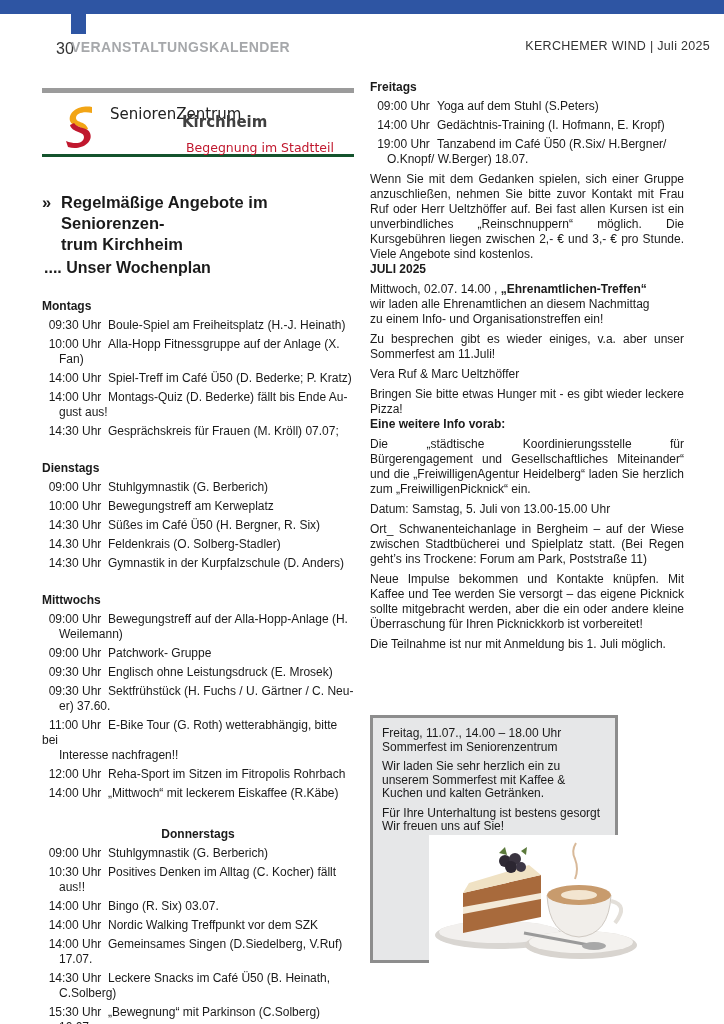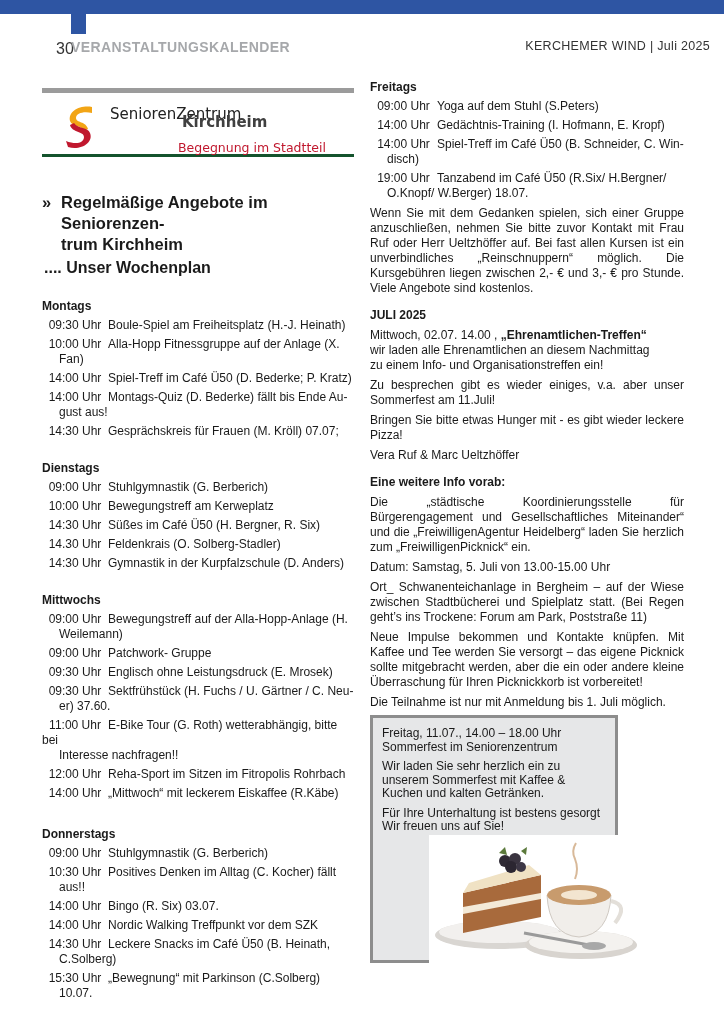--- a/index.html
+++ b/index.html
@@ -13,40 +13,40 @@
   .section-title { position: absolute; left: 71px; top: 39px; font-size: 14px; font-weight: bold; color: #a6a8ab; letter-spacing: 0.4px; }
   .pub-info { position: absolute; right: 14px; top: 39px; font-size: 12.5px; color: #333; letter-spacing: 0.3px; }
 
   
   .col-left { position: absolute; left: 42px; top: 88px; width: 312px; }
   .logo-rule { height: 5px; background: #9b9b9b; width: 312px; }
   .logo-box { position: relative; height: 64px; width: 312px; border-bottom: 3px solid #14532d; }
   .logo-mark { position: absolute; left: 20px; top: 10px; width: 36px; height: 48px; }
   .logo-line1 { position: absolute; left: 68px; top: 12px; font-family: "DejaVu Sans", sans-serif; font-size: 15px; color: #222; }
   .logo-line2 { position: absolute; left: 140px; top: 20px; font-family: "DejaVu Sans", sans-serif; font-size: 15px; font-weight: bold; color: #404040; }
-  .logo-line3 { position: absolute; left: 136px; top: 47px; font-family: "DejaVu Sans", sans-serif; font-size: 12.5px; color: #c0182e; }
+  .logo-line3 { position: absolute; left: 144px; top: 47px; font-family: "DejaVu Sans", sans-serif; font-size: 12.5px; color: #c0182e; }
 
   .headline { margin-top: 35px; position: relative; padding-left: 19px; font-size: 16.5px; font-weight: bold; line-height: 21px; color: #1a1a1a; }
   .headline .raquo { position: absolute; left: 0; top: 0; }
 
   .sub { margin-top: 4px; font-size: 16px; font-weight: bold; padding-left: 2px; }
   .day { font-size: 12px; font-weight: bold; margin-top: 22px; line-height: 15px; }
-  .day.spaced { margin-top: 26px; }
+  .day.spaced { margin-top: 26px; text-align: center; }
 
   .entry { font-size: 12px; line-height: 15px; margin-top: 4px; position: relative; padding-left: 0; }
   .entry .time { display: inline-block; width: 66px; text-align: center; }
   .entry .indent { padding-left: 17px; display: block; }
 
   
   .col-right { position: absolute; left: 370px; top: 80px; width: 314px; font-size: 12px; line-height: 15px; }
   .col-right .day { margin-top: 0; }
   .col-right .entry .time { width: 67px; }
   .para { margin-top: 5px; text-align: justify; }
   .bold { font-weight: bold; }
-  .block-title { font-weight: bold; margin-top: 12px; }
+  .block-title { font-weight: bold; }
 
   .info-box { position: absolute; left: 370px; top: 715px; width: 248px; height: 248px; background: #e6e7e8; border: 3px solid #8d8d8d; padding: 9px 9px 0 9px; font-size: 12px; line-height: 13.5px; color: #1a1a1a; }
   .info-box p { margin-bottom: 6px; }
   .cake-img { position: absolute; left: 56px; top: 117px; width: 210px; height: 134px; background: #ffffff; overflow: hidden; }
 </style>
 </head>
 <body>
 
 <div class="top-bar"></div>
 <div class="top-tab"></div>
@@ -95,42 +95,42 @@
   <div class="entry"><span class="time">09:30 Uhr</span><span>Sektfrühstück (H. Fuchs / U. Gärtner / C. Neu-</span><span class="indent">er) 37.60.</span></div>
   <div class="entry"><span class="time">11:00 Uhr</span><span>E-Bike Tour (G. Roth) wetterabhängig, bitte bei</span><span class="indent">Interesse nachfragen!!</span></div>
   <div class="entry"><span class="time">12:00 Uhr</span><span>Reha-Sport im Sitzen im Fitropolis Rohrbach</span></div>
   <div class="entry"><span class="time">14:00 Uhr</span><span>„Mittwoch“ mit leckerem Eiskaffee (R.Käbe)</span></div>
 
   <div class="day spaced">Donnerstags</div>
   <div class="entry"><span class="time">09:00 Uhr</span><span>Stuhlgymnastik (G. Berberich)</span></div>
   <div class="entry"><span class="time">10:30 Uhr</span><span>Positives Denken im Alltag (C. Kocher) fällt</span><span class="indent">aus!!</span></div>
   <div class="entry"><span class="time">14:00 Uhr</span><span>Bingo (R. Six) 03.07.</span></div>
   <div class="entry"><span class="time">14:00 Uhr</span><span>Nordic Walking Treffpunkt vor dem SZK</span></div>
+  <div class="entry"><span class="time">14:00 Uhr</span><span>Gemeinsames Singen (D.Siedelberg, V.Ruf)</span><span class="indent">17.07.</span></div>
   <div class="entry"><span class="time">14:30 Uhr</span><span>Leckere Snacks im Café Ü50 (B. Heinath,</span><span class="indent">C.Solberg)</span></div>
   <div class="entry"><span class="time">15:30 Uhr</span><span>„Bewegnung“ mit Parkinson (C.Solberg)</span><span class="indent">10.07.</span></div>
 </div>
 
 <div class="col-right">
   <div class="day">Freitags</div>
   <div class="entry"><span class="time">09:00 Uhr</span><span>Yoga auf dem Stuhl (S.Peters)</span></div>
   <div class="entry"><span class="time">14:00 Uhr</span><span>Gedächtnis-Training (I. Hofmann, E. Kropf)</span></div>
-  <div class="entry"><span class="time">14:00 Uhr</span><span>Spiel-Treff im Café Ü50 (B. Schneider, C. Win-</span><span class="indent">disch)</span></div>
   <div class="entry"><span class="time">19:00 Uhr</span><span>Tanzabend im Café Ü50 (R.Six/ H.Bergner/</span><span class="indent">O.Knopf/ W.Berger) 18.07.</span></div>
 
   <p class="para">Wenn Sie mit dem Gedanken spielen, sich einer Gruppe anzuschließen, nehmen Sie bitte zuvor Kontakt mit Frau Ruf oder Herr Ueltzhöffer auf. Bei fast allen Kursen ist ein unverbindliches „Reinschnuppern“ möglich. Die Kursgebühren liegen zwischen 2,- € und 3,- € pro Stunde. Viele Angebote sind kostenlos.</p>
 
   <div class="block-title">JULI 2025</div>
   <p class="para">
     <span>Mittwoch, 02.07. 14.00 , </span><span class="bold">„Ehrenamtlichen-Treffen“</span><br>
     <span>wir laden alle Ehrenamtlichen an diesem Nachmittag</span><br>
     <span>zu einem Info- und Organisationstreffen ein!</span>
   </p>
   <p class="para">Zu besprechen gibt es wieder einiges, v.a. aber unser Sommerfest am 11.Juli!</p>
+  <p class="para">Vera Ruf &amp; Marc Ueltzhöffer</p>
   <p class="para">Bringen Sie bitte etwas Hunger mit - es gibt wieder leckere Pizza!</p>
-  <p class="para">Vera Ruf &amp; Marc Ueltzhöffer</p>
 
   <div class="block-title">Eine weitere Info vorab:</div>
   <p class="para">Die „städtische Koordinierungsstelle für Bürgerengagement und Gesellschaftliches Miteinander“ und die „FreiwilligenAgentur Heidelberg“ laden Sie herzlich zum „FreiwilligenPicknick“ ein.</p>
   <p class="para">Datum: Samstag, 5. Juli von 13.00-15.00 Uhr</p>
   <p class="para">Ort_ Schwanenteichanlage in Bergheim – auf der Wiese zwischen Stadtbücherei und Spielplatz statt. (Bei Regen geht’s ins Trockene: Forum am Park, Poststraße 11)</p>
   <p class="para">Neue Impulse bekommen und Kontakte knüpfen. Mit Kaffee und Tee werden Sie versorgt – das eigene Picknick sollte mitgebracht werden, aber die ein oder andere kleine Überraschung für Ihren Picknickkorb ist vorbereitet!</p>
   <p class="para">Die Teilnahme ist nur mit Anmeldung bis 1. Juli möglich.</p>
 </div>
 
 <div class="info-box">

